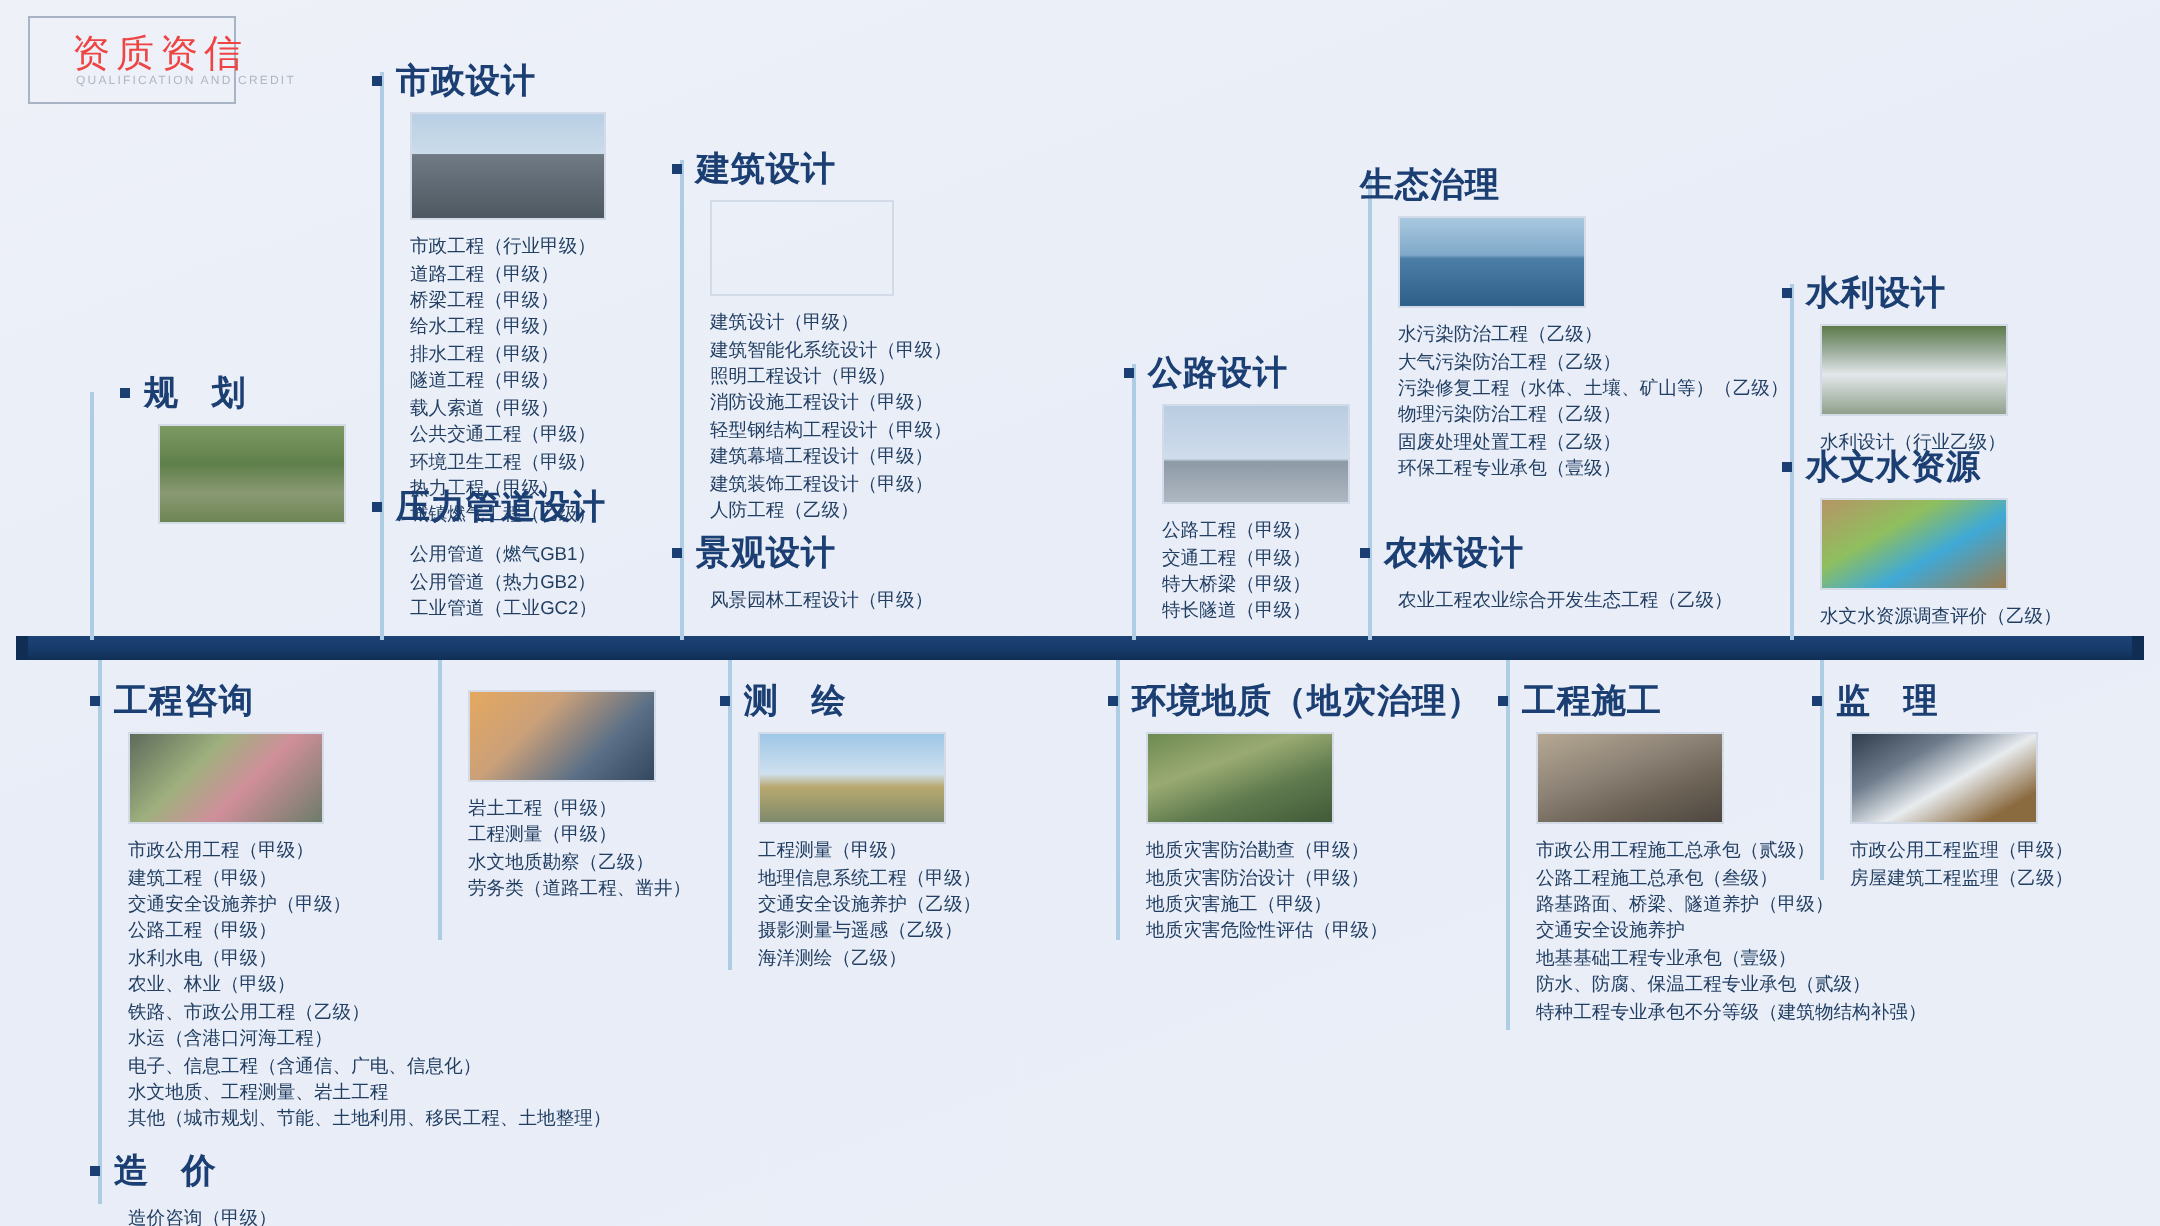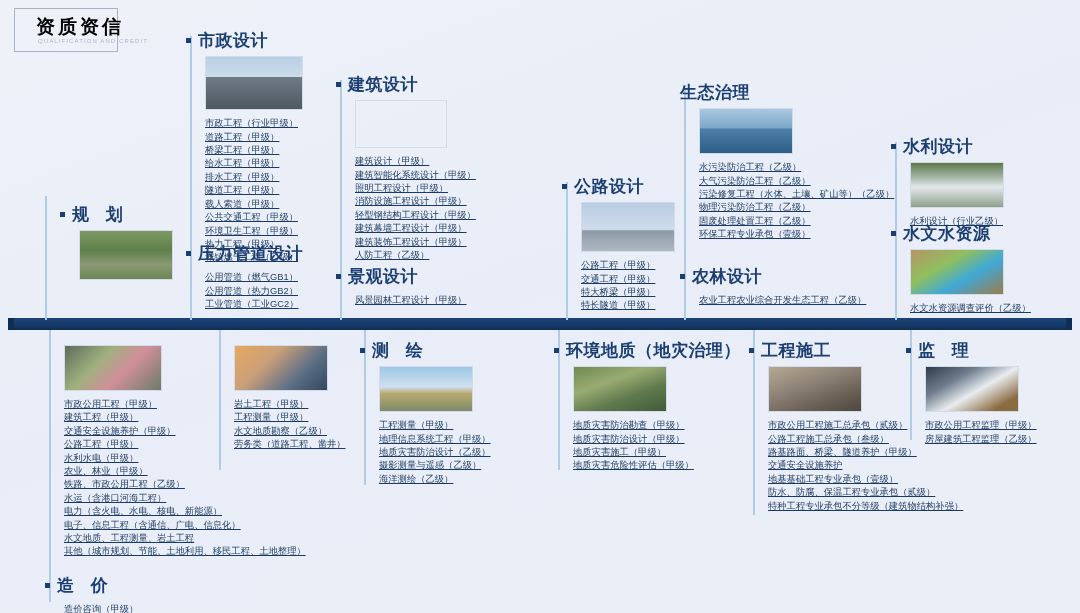--- a/index.html
+++ b/index.html
@@ -7,38 +7,38 @@
     width:1080px;height:613px;
     background:linear-gradient(160deg,#eef1f8 0%,#e8edf7 45%,#e9eef7 100%);
     font-family:"Liberation Sans","DejaVu Sans",sans-serif;
     color:#1b3a63;position:relative;overflow:hidden;
   }
   #stage{position:absolute;inset:0;}
   
   .logo-box{position:absolute;left:14px;top:4px;width:124px;height:52px;}
   .logo-frame{position:absolute;left:0;top:4px;width:104px;height:44px;border:1px solid #a9b3c6;box-sizing:border-box;}
   .logo-title{position:absolute;left:22px;top:10px;font-family:"DejaVu Serif","Liberation Serif",serif;
-    font-size:19px;letter-spacing:3px;color:#000000;font-weight:700;white-space:nowrap;}
+    font-size:19px;letter-spacing:3px;color:#ef4444;font-weight:400;white-space:nowrap;}
   .logo-sub{position:absolute;left:24px;top:34px;font-size:6px;letter-spacing:1.1px;color:#b0b6c0;white-space:nowrap;}
   
   .axis{position:absolute;left:14px;top:318px;width:1052px;height:12px;
     background:linear-gradient(180deg,#1d4377 0%,#153a68 60%,#102e54 100%);}
   .axis-tip{position:absolute;top:318px;width:6px;height:12px;background:#102e54;}
   .stem{position:absolute;width:2px;background:#aecde4;}
   
   .grp{position:absolute;}
   .grp h3{margin:0;font-size:17px;font-weight:700;color:#1c3f73;line-height:1.25;white-space:nowrap;
     letter-spacing:.5px;}
   .grp h3.sp{letter-spacing:6px;}
   .grp h3 .sq{display:inline-block;width:5px;height:5px;background:#1c3f73;vertical-align:middle;
     margin-right:7px;margin-bottom:3px;}
   .grp h3.cont{}
   .thumb{margin-top:5px;margin-left:19px;width:92px;height:48px;border:1px solid #d4dbe8;
     background-size:cover;background-position:center;}
-  .items{margin:7px 0 0 19px;padding:0;list-style:none;text-decoration:underline;}
+  .items{margin:7px 0 0 19px;padding:0;list-style:none;}
   .items li{font-size:9.3px;line-height:13.4px;color:#223f63;white-space:nowrap;}
   
   .t-road{background:linear-gradient(180deg,#b9cfe4 0%,#cbdcea 38%,#6f7a85 39%,#4e5860 100%);}
   .t-arch{background:linear-gradient(140deg,#0d2murd 0%,#102a4d 0%,#1d4b86 55%,#0a1c36 100%);}
   .t-plan{background:linear-gradient(180deg,#7d9a63 0%,#5f7f4a 40%,#8a9a74 70%,#6d8553 100%);}
   .t-bridge{background:linear-gradient(180deg,#b9cde2 0%,#cfdceb 55%,#8d9aa6 58%,#aeb8c2 100%);}
   .t-lake{background:linear-gradient(180deg,#a9c8e0 0%,#7fa9c9 42%,#4d7ea8 46%,#2e5f88 100%);}
   .t-dam{background:linear-gradient(180deg,#5d7a4a 0%,#9fb0a0 30%,#e3e8ea 55%,#8fa08c 100%);}
   .t-hydro{background:linear-gradient(150deg,#b69566 0%,#8fbf5e 35%,#3fa9d6 62%,#9c7b4e 100%);}
   .t-consult{background:linear-gradient(135deg,#5d6b5a 0%,#9fb07e 35%,#d08f9a 60%,#6d7c6a 100%);}
@@ -70,21 +70,21 @@
   <div class="stem" style="left:684px;top:88px;height:232px;"></div>
   <div class="stem" style="left:895px;top:142px;height:178px;"></div>
 
   <div class="stem" style="left:49px;top:330px;height:272px;"></div>
   <div class="stem" style="left:219px;top:330px;height:140px;"></div>
   <div class="stem" style="left:364px;top:330px;height:155px;"></div>
   <div class="stem" style="left:558px;top:330px;height:140px;"></div>
   <div class="stem" style="left:753px;top:330px;height:185px;"></div>
   <div class="stem" style="left:910px;top:330px;height:110px;"></div>
 
-  <div class="grp" style="left:60px;top:204px;">
+  <div class="grp" style="left:60px;top:186px;">
     <h3 class="sp">
       <span class="sq"></span><span>规 划</span>
     </h3>
     <div class="thumb t-plan"></div>
   </div>
 
   <div class="grp" style="left:186px;top:30px;">
     <h3>
       <span class="sq"></span><span>市政设计</span>
     </h3>
@@ -190,31 +190,33 @@
     <h3>
       <span class="sq"></span><span>水利设计</span>
     </h3>
     <div class="thumb t-dam" style="width:92px;height:44px;"></div>
     <ul class="items">
       <li>水利设计（行业乙级）</li>
     </ul>
   </div>
 
   <div class="grp" style="left:45px;top:340px;">
+    <h3>
+      <span class="sq"></span><span>工程咨询</span>
+    </h3>
     <div class="thumb t-consult" style="width:96px;height:44px;"></div>
     <ul class="items">
       <li>市政公用工程（甲级）</li>
       <li>建筑工程（甲级）</li>
       <li>交通安全设施养护（甲级）</li>
       <li>公路工程（甲级）</li>
       <li>水利水电（甲级）</li>
       <li>农业、林业（甲级）</li>
       <li>铁路、市政公用工程（乙级）</li>
       <li>水运（含港口河海工程）</li>
-      <li>电力（含火电、水电、核电、新能源）</li>
       <li>电子、信息工程（含通信、广电、信息化）</li>
       <li>水文地质、工程测量、岩土工程</li>
       <li>其他（城市规划、节能、土地利用、移民工程、土地整理）</li>
     </ul>
   </div>
 
   <div class="grp" style="left:45px;top:575px;">
     <h3 class="sp">
       <span class="sq"></span><span>造 价</span>
     </h3>
@@ -234,21 +236,21 @@
   </div>
 
   <div class="grp" style="left:360px;top:340px;">
     <h3 class="sp">
       <span class="sq"></span><span>测 绘</span>
     </h3>
     <div class="thumb t-mapping" style="width:92px;height:44px;"></div>
     <ul class="items">
       <li>工程测量（甲级）</li>
       <li>地理信息系统工程（甲级）</li>
-      <li>地质灾害防治设计（乙级）</li>
+      <li>交通安全设施养护（乙级）</li>
       <li>摄影测量与遥感（乙级）</li>
       <li>海洋测绘（乙级）</li>
     </ul>
   </div>
 
   <div class="grp" style="left:554px;top:340px;">
     <h3>
       <span class="sq"></span><span>环境地质（地灾治理）</span>
     </h3>
     <div class="thumb t-geo" style="width:92px;height:44px;"></div>

